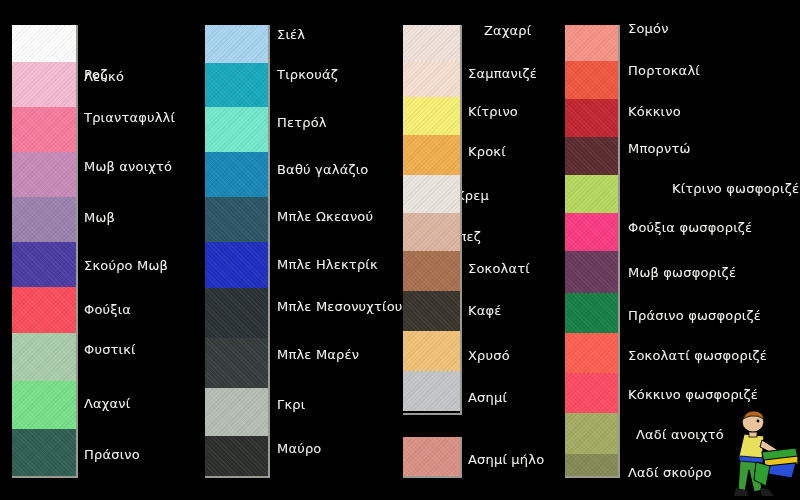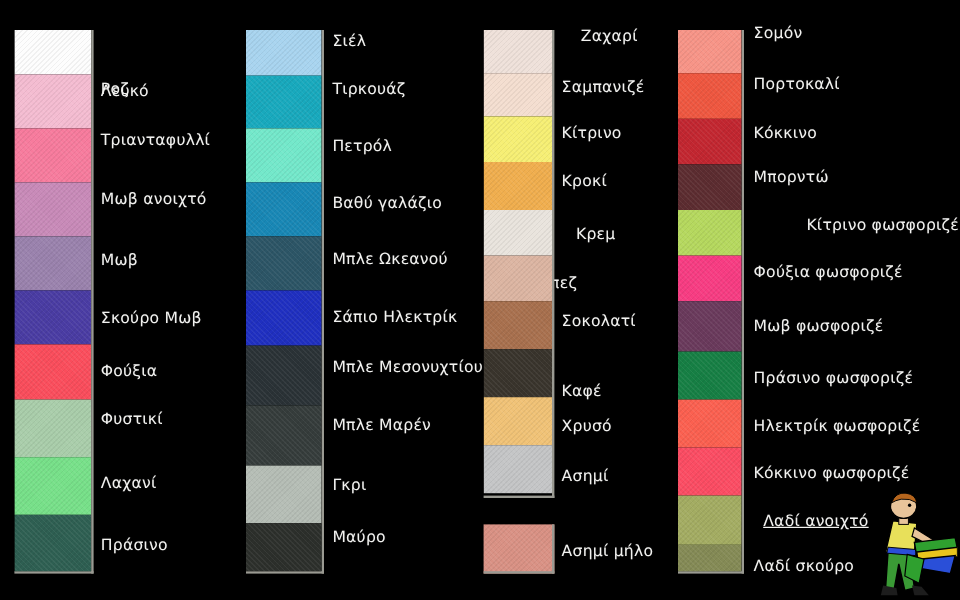--- a/index.html
+++ b/index.html
@@ -102,21 +102,21 @@
           <div class="swatch" title="Λαχανί" style="background: rgb(119, 224, 137); height: 48px; flex: 0 0 48px;"></div>
           <div class="swatch" title="Πράσινο" style="background: rgb(46, 95, 82); height: 49px; flex: 0 0 49px;"></div>
         </div>
       </div>
       <div class="column">
         <div class="label" style="left: 277px; top: 28px;">Σιέλ</div>
         <div class="label" style="left: 277px; top: 68px;">Τιρκουάζ</div>
         <div class="label" style="left: 277px; top: 116px;">Πετρόλ</div>
         <div class="label" style="left: 277px; top: 163px;">Βαθύ γαλάζιο</div>
         <div class="label" style="left: 277px; top: 210px;">Μπλε Ωκεανού</div>
-        <div class="label" style="left: 277px; top: 258px;">Σάπιο Ηλεκτρίκ</div>
+        <div class="label" style="left: 277px; top: 258px;">Μπλε Ηλεκτρίκ</div>
         <div class="label" style="left: 277px; top: 300px;">Μπλε Μεσονυχτίου</div>
         <div class="label" style="left: 277px; top: 348px;">Μπλε Μαρέν</div>
         <div class="label" style="left: 277px; top: 398px;">Γκρι</div>
         <div class="label" style="left: 277px; top: 442px;">Μαύρο</div>
         <div class="swatch-strip" style="left: 205px; top: 25px; width: 65px; height: 453px;">
           <div class="swatch" title="Σιέλ" style="background: rgb(168, 212, 239); height: 38px; flex: 0 0 38px;"></div>
           <div class="swatch" title="Τιρκουάζ" style="background: rgb(24, 169, 189); height: 44px; flex: 0 0 44px;"></div>
           <div class="swatch" title="Πετρόλ" style="background: rgb(115, 232, 202); height: 45px; flex: 0 0 45px;"></div>
           <div class="swatch" title="Βαθύ γαλάζιο" style="background: rgb(24, 135, 181); height: 45px; flex: 0 0 45px;"></div>
           <div class="swatch" title="Μπλε Ωκεανού" style="background: rgb(44, 85, 102); height: 45px; flex: 0 0 45px;"></div>
@@ -125,24 +125,24 @@
           <div class="swatch" title="Μπλε Μαρέν" style="background: rgb(53, 60, 59); height: 50px; flex: 0 0 50px;"></div>
           <div class="swatch" title="Γκρι" style="background: rgb(181, 189, 181); height: 48px; flex: 0 0 48px;"></div>
           <div class="swatch" title="Μαύρο" style="background: rgb(44, 47, 43); height: 42px; flex: 0 0 42px;"></div>
         </div>
       </div>
       <div class="column">
         <div class="label" style="left: 468px; top: 24px; margin-left: 16px;">Ζαχαρί</div>
         <div class="label" style="left: 468px; top: 67px;">Σαμπανιζέ</div>
         <div class="label" style="left: 468px; top: 105px;">Κίτρινο</div>
         <div class="label" style="left: 468px; top: 145px;">Κροκί</div>
-        <div class="label" style="left: 468px; top: 189px; margin-left: 12px;">Κρεμ</div>
+        <div class="label" style="left: 444px; top: 189px; margin-left: 12px;">Κρεμ</div>
         <div class="label" style="left: 447px; top: 230px;">Μπεζ</div>
         <div class="label" style="left: 468px; top: 262px;">Σοκολατί</div>
-        <div class="label" style="left: 468px; top: 304px; margin-top: 16px;">Καφέ</div>
+        <div class="label" style="left: 468px; top: 304px;">Καφέ</div>
         <div class="label" style="left: 468px; top: 349px;">Χρυσό</div>
         <div class="label" style="left: 468px; top: 391px;">Ασημί</div>
         <div class="swatch-strip" style="left: 403px; top: 25px; width: 59px; height: 390px;">
           <div class="swatch" title="Ζαχαρί" style="background: rgb(239, 225, 218); height: 36px; flex: 0 0 36px;"></div>
           <div class="swatch" title="Σαμπανιζέ" style="background: rgb(244, 222, 208); height: 36px; flex: 0 0 36px;"></div>
           <div class="swatch" title="Κίτρινο" style="background: rgb(246, 239, 116); height: 38px; flex: 0 0 38px;"></div>
           <div class="swatch" title="Κροκί" style="background: rgb(240, 174, 78); height: 40px; flex: 0 0 40px;"></div>
           <div class="swatch" title="Κρεμ" style="background: rgb(233, 228, 221); height: 38px; flex: 0 0 38px;"></div>
           <div class="swatch" title="Μπεζ" style="background: rgb(220, 181, 162); height: 38px; flex: 0 0 38px;"></div>
           <div class="swatch" title="Σοκολατί" style="background: rgb(168, 112, 78); height: 40px; flex: 0 0 40px;"></div>
@@ -153,23 +153,23 @@
       </div>
       <div class="column">
         <div class="label" style="left: 628px; top: 22px;">Σομόν</div>
         <div class="label" style="left: 628px; top: 64px;">Πορτοκαλί</div>
         <div class="label" style="left: 628px; top: 105px;">Κόκκινο</div>
         <div class="label" style="left: 628px; top: 142px;">Μπορντώ</div>
         <div class="label" style="left: 628px; top: 182px; margin-left: 44px;">Κίτρινο φωσφοριζέ</div>
         <div class="label" style="left: 628px; top: 221px;">Φούξια φωσφοριζέ</div>
         <div class="label" style="left: 628px; top: 266px;">Μωβ φωσφοριζέ</div>
         <div class="label" style="left: 628px; top: 309px;">Πράσινο φωσφοριζέ</div>
-        <div class="label" style="left: 628px; top: 349px;">Ηλεκτρίκ φωσφοριζέ</div>
+        <div class="label" style="left: 628px; top: 349px;">Σοκολατί φωσφοριζέ</div>
         <div class="label" style="left: 628px; top: 388px;">Κόκκινο φωσφοριζέ</div>
-        <div class="label" style="left: 636px; top: 428px; text-decoration: underline;">Λαδί ανοιχτό</div>
+        <div class="label" style="left: 636px; top: 428px;">Λαδί ανοιχτό</div>
         <div class="label" style="left: 628px; top: 466px;">Λαδί σκούρο</div>
         <div class="swatch-strip" style="left: 565px; top: 25px; width: 55px; height: 453px;">
           <div class="swatch" title="Σομόν" style="background: rgb(247, 148, 135); height: 36px; flex: 0 0 36px;"></div>
           <div class="swatch" title="Πορτοκαλί" style="background: rgb(239, 87, 64); height: 38px; flex: 0 0 38px;"></div>
           <div class="swatch" title="Κόκκινο" style="background: rgb(194, 38, 48); height: 38px; flex: 0 0 38px;"></div>
           <div class="swatch" title="Μπορντώ" style="background: rgb(92, 44, 48); height: 38px; flex: 0 0 38px;"></div>
           <div class="swatch" title="Κίτρινο φωσφοριζέ" style="background: rgb(181, 216, 94); height: 38px; flex: 0 0 38px;"></div>
           <div class="swatch" title="Φούξια φωσφοριζέ" style="background: rgb(247, 60, 130); height: 38px; flex: 0 0 38px;"></div>
           <div class="swatch" title="Μωβ φωσφοριζέ" style="background: rgb(106, 58, 92); height: 42px; flex: 0 0 42px;"></div>
           <div class="swatch" title="Πράσινο φωσφοριζέ" style="background: rgb(22, 127, 68); height: 40px; flex: 0 0 40px;"></div>

